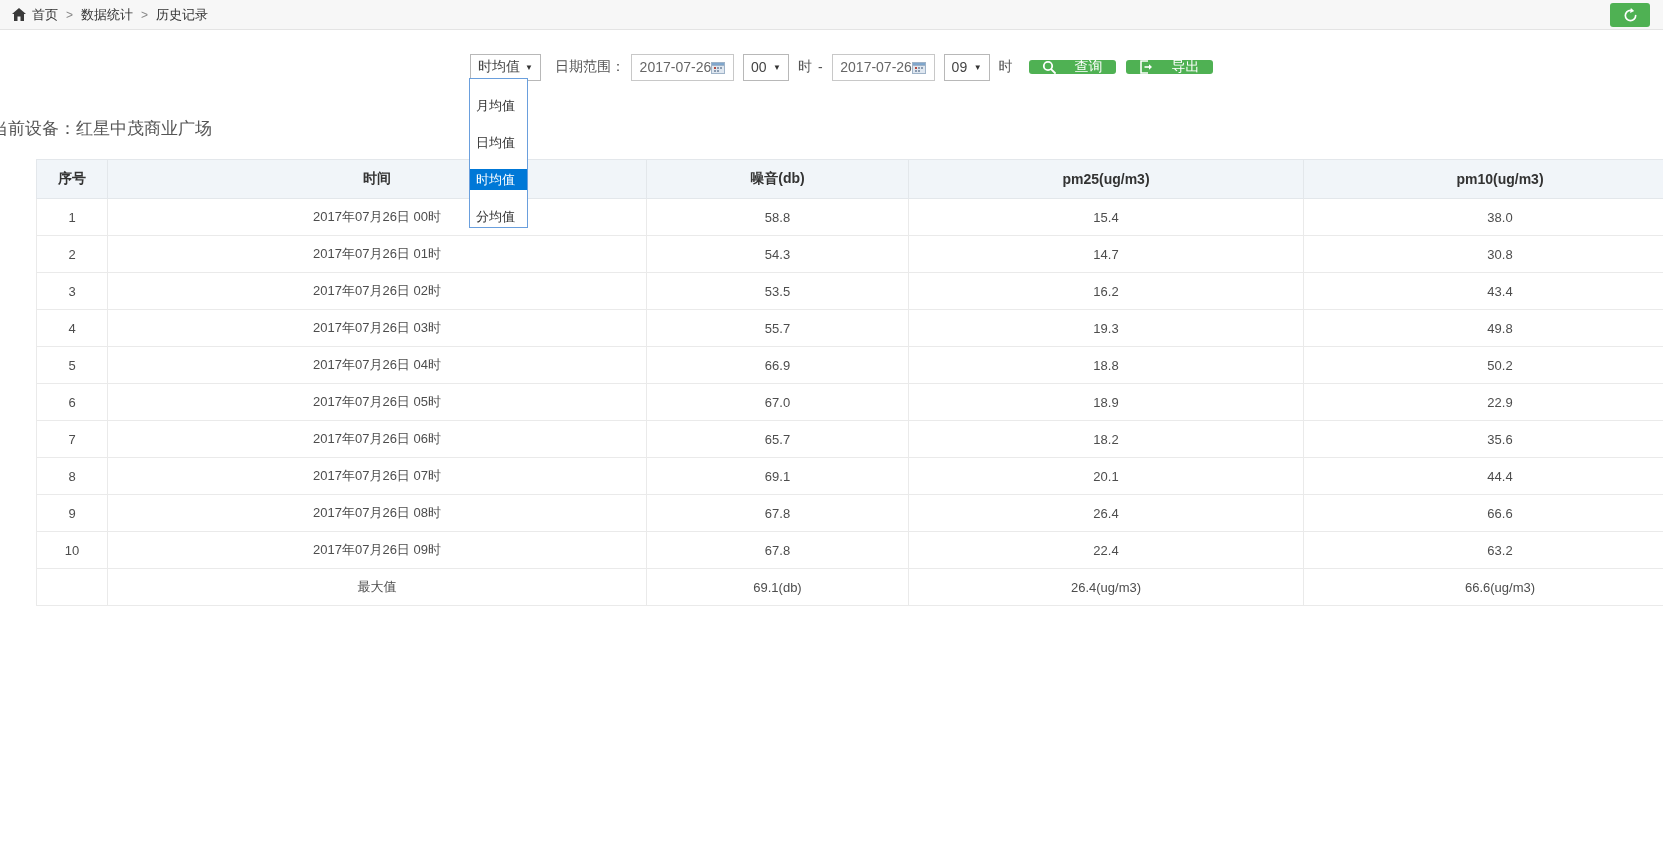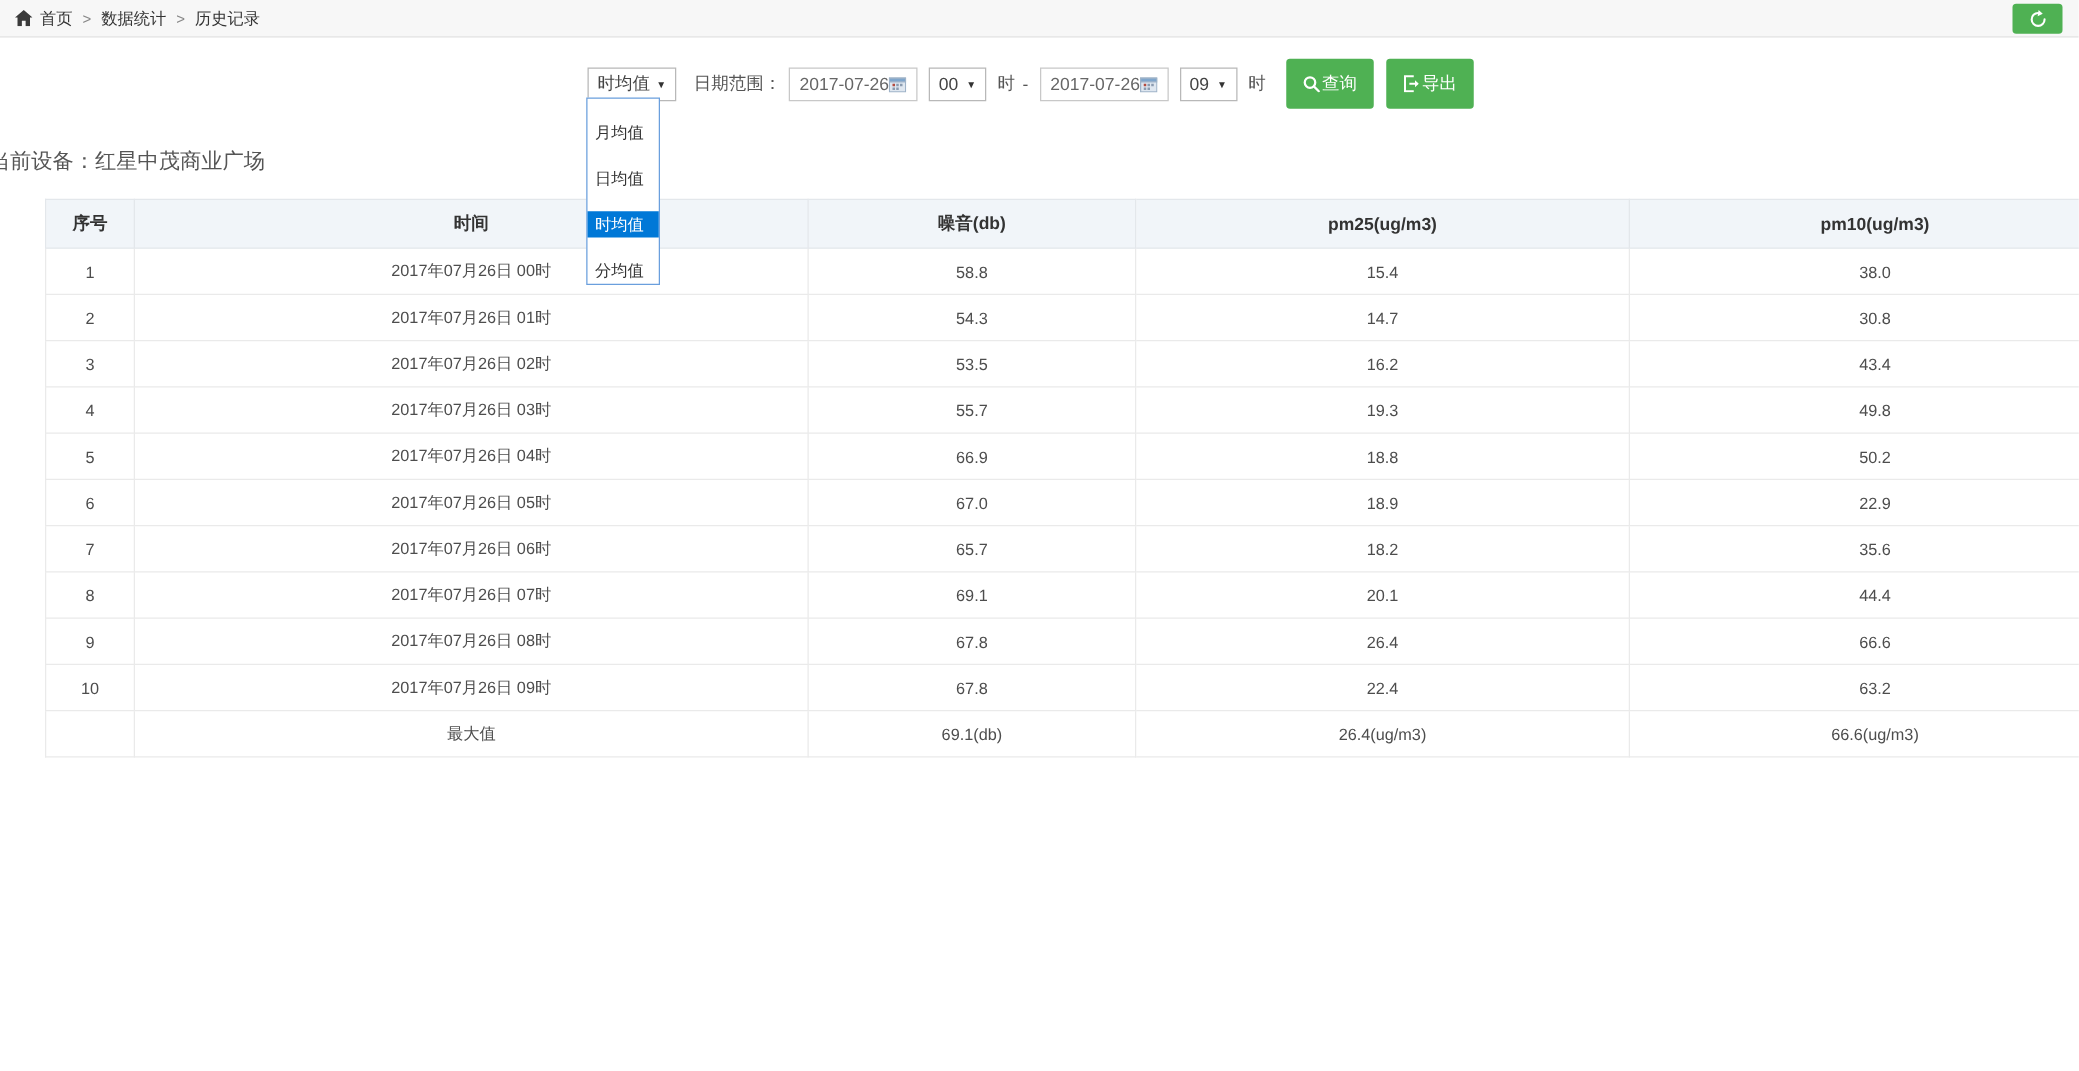--- a/index.html
+++ b/index.html
@@ -43,23 +43,23 @@
   .lbl { margin: 0 6px 0 14px; color: #555; }
   .date-box {
     width: 103px; height: 27px; border: 1px solid #c8c8c8; background: #fff;
     display: inline-flex; align-items: center; justify-content: center;
     padding: 0 6px; color: #666; cursor: pointer;
   }
   .hour-sel { margin-left: 9px; width: 46px; justify-content: space-between; }
   .unit { margin: 0 6px 0 9px; color: #555; }
   .dash { margin-right: 9px; color: #555; }
   .g-btn {
-    height: 40px; margin-left: 10px; padding: 0 13px;
+    height: 14px; margin-left: 10px; padding: 0 13px;
     background: #4fb153; color: #fff; border: none; border-radius: 3px;
-    font-size: 14px; display: inline-flex; align-items: center; gap: 2px;
+    font-size: 14px; display: inline-flex; align-items: center; gap: 19px;
     cursor: pointer; font-family: Liberation Sans, sans-serif;
   }
 
   
   .dropdown {
     position: absolute; top: 78px; left: 469px; width: 59px;
     background: #fff; border: 1px solid #6a9fdd; z-index: 20;
     font-size: 13px; color: #333;
   }
   .dropdown .opt { padding: 2px 6px; line-height: 17px; cursor: pointer; margin-top: 16px; }

